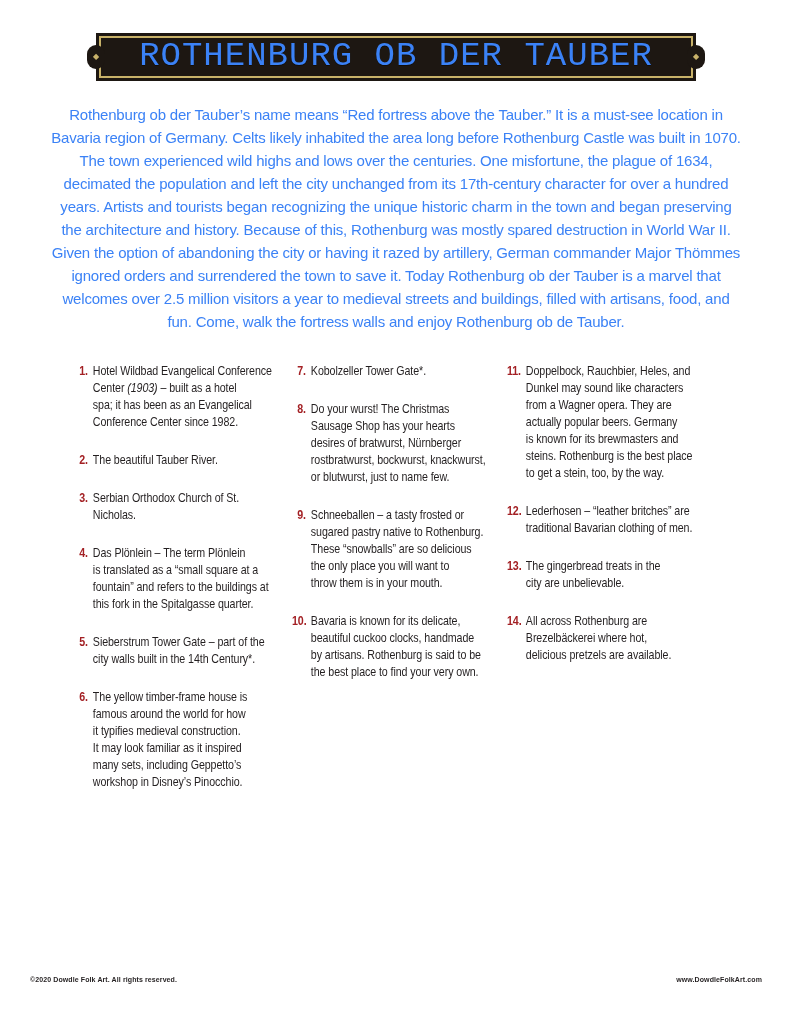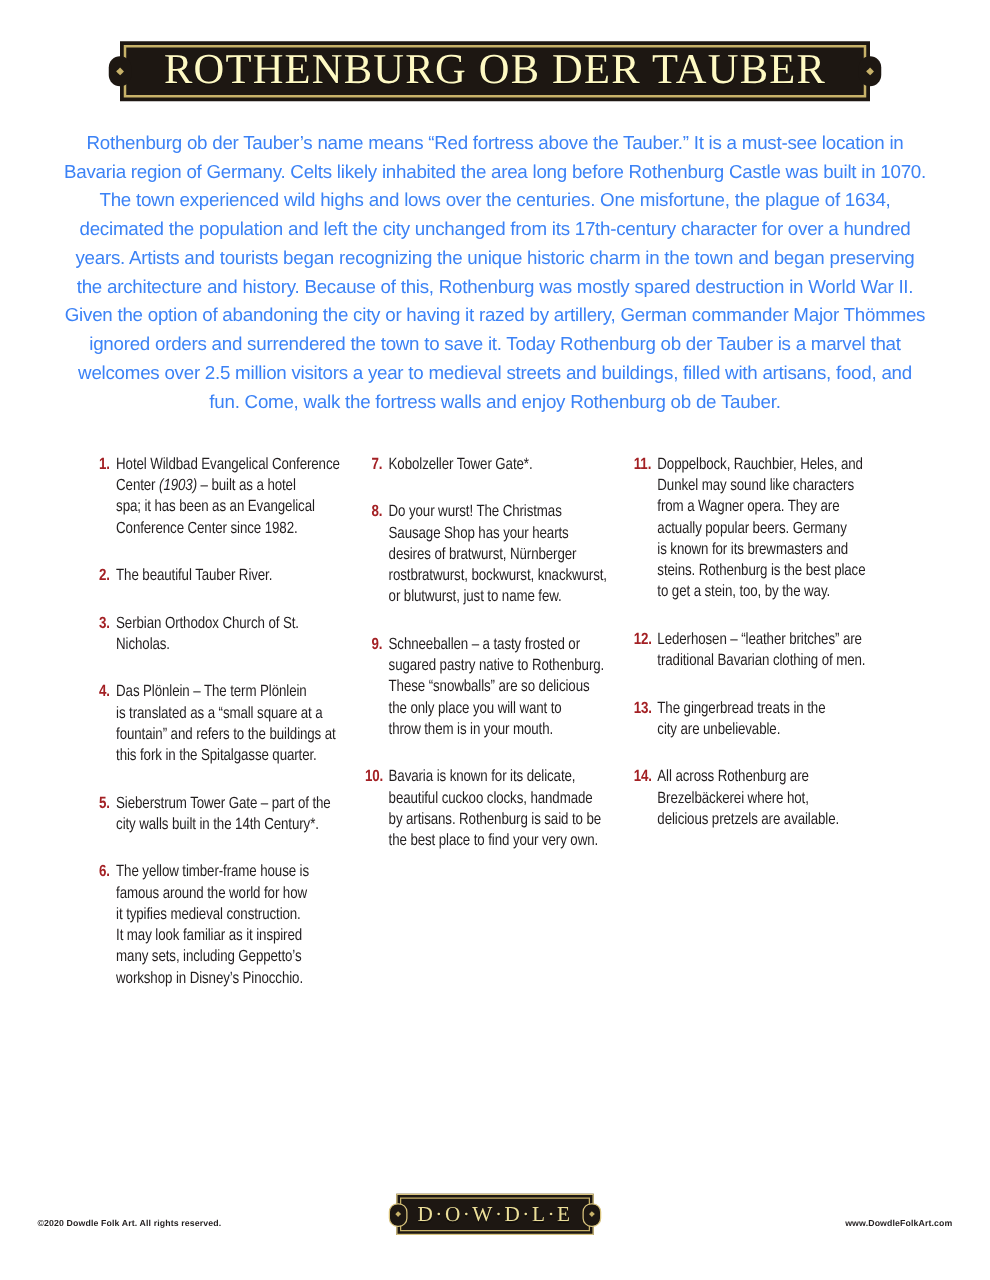--- a/index.html
+++ b/index.html
@@ -16,23 +16,23 @@
   
   .title-banner{
     position:absolute;left:96px;top:33px;width:600px;height:48px;
     background:#1d1712;
     display:flex;align-items:center;justify-content:center;
   }
   .title-banner .inner-border{
     position:absolute;inset:3px;border:2px solid #c8b269;pointer-events:none;
   }
   .banner-title{
-    font-family:Liberation Serif, serif;
+    font-family:Liberation Mono, monospace;
     font-size:34px;letter-spacing:1px;
-    color:#fef9c3;
+    color:#3b82f6;
     white-space:nowrap;
     text-shadow:0 1px 0 rgba(0,0,0,.4);
     position:relative;top:-1px;
   }
   .banner-tab{
     position:absolute;top:50%;transform:translateY(-50%);
     width:18px;height:24px;background:#1d1712;border-radius:9px;
     display:flex;align-items:center;justify-content:center;
   }
   .banner-tab.left{left:-9px;}
@@ -211,27 +211,17 @@
 city are unbelievable.</span>
     </div>
     <div class="list-item">
       <span class="item-num">14.</span>
       <span class="item-text">All across Rothenburg are
 Brezelbäckerei where hot,
 delicious pretzels are available.</span>
     </div>
   </div>
 
-  <div class="logo-banner">
-    <div class="inner-border"></div>
-    <div class="banner-tab left">
-      <span class="diamond">◆</span>
-    </div>
-    <div class="logo-text">D·O·W·D·L·E</div>
-    <div class="banner-tab right">
-      <span class="diamond">◆</span>
-    </div>
-  </div>
 
   <div class="copyright">©2020 Dowdle Folk Art. All rights reserved.</div>
   <div class="website">www.DowdleFolkArt.com</div>
 
 </div>
 
 </body></html>

